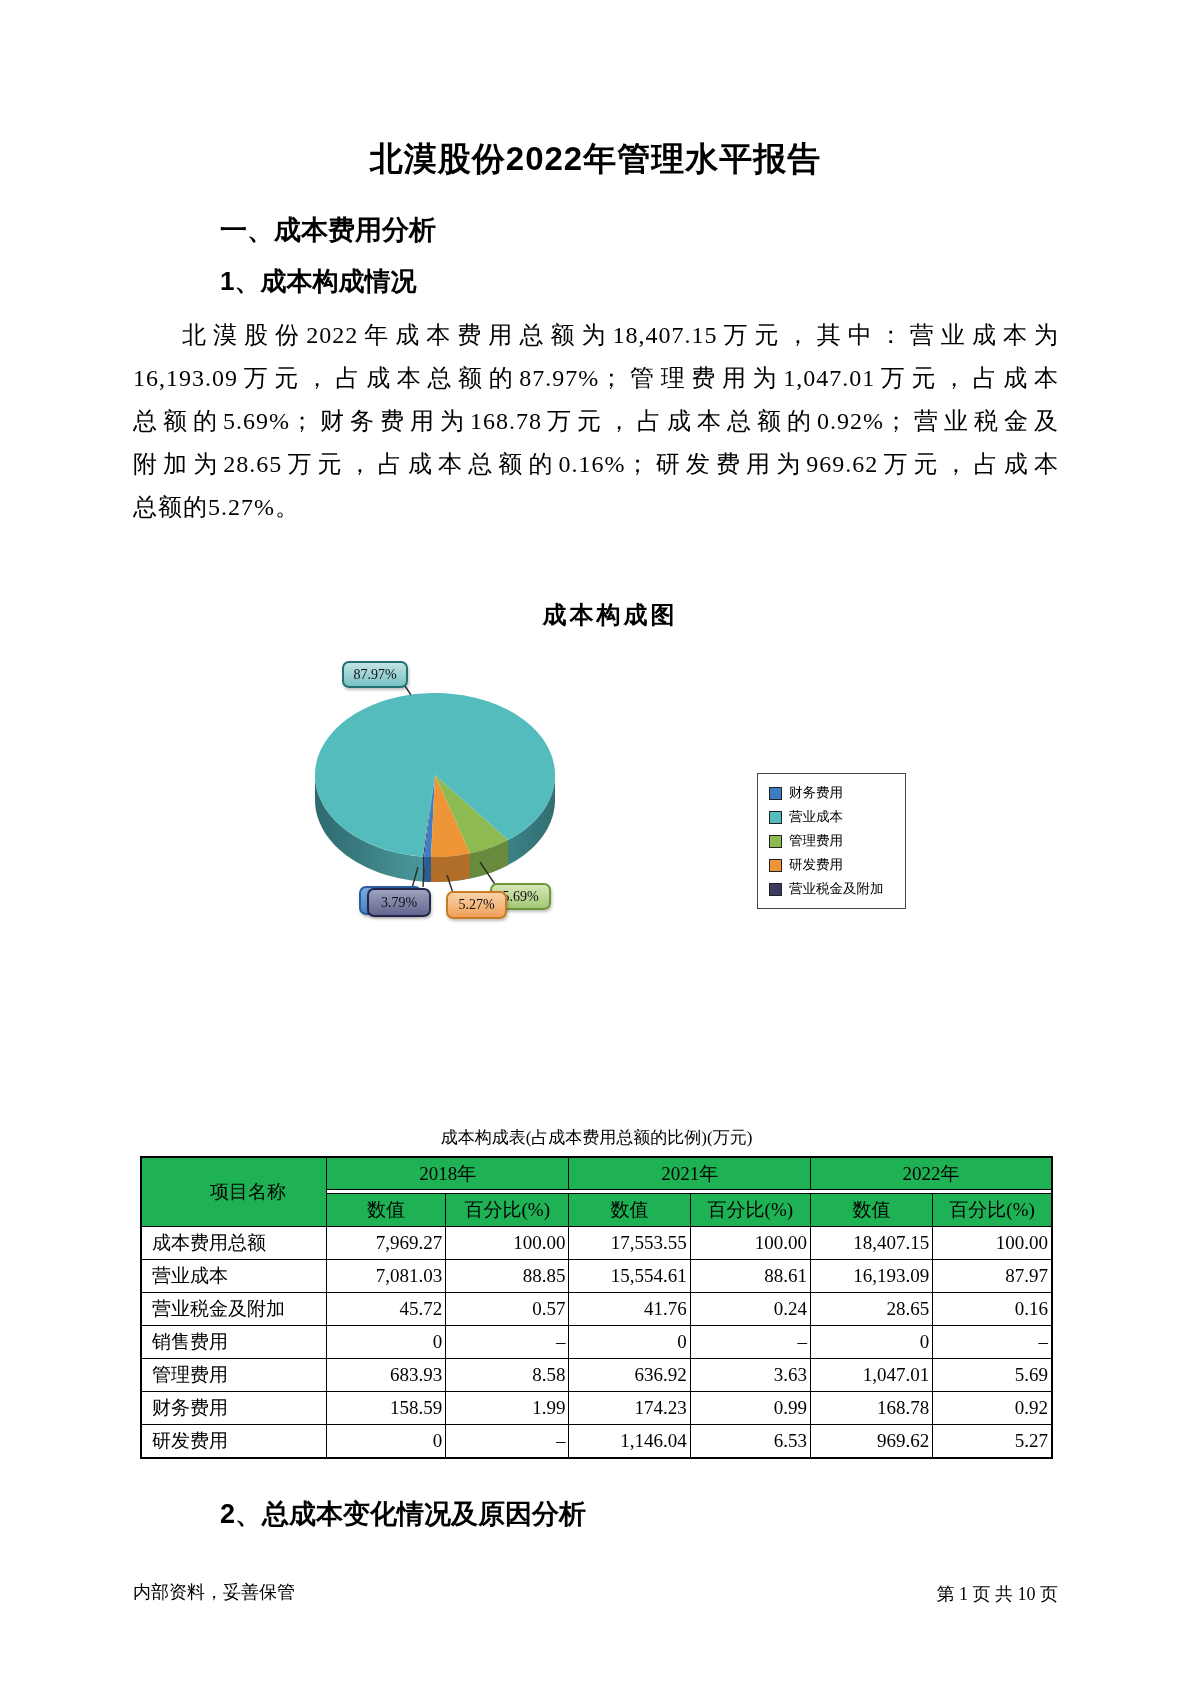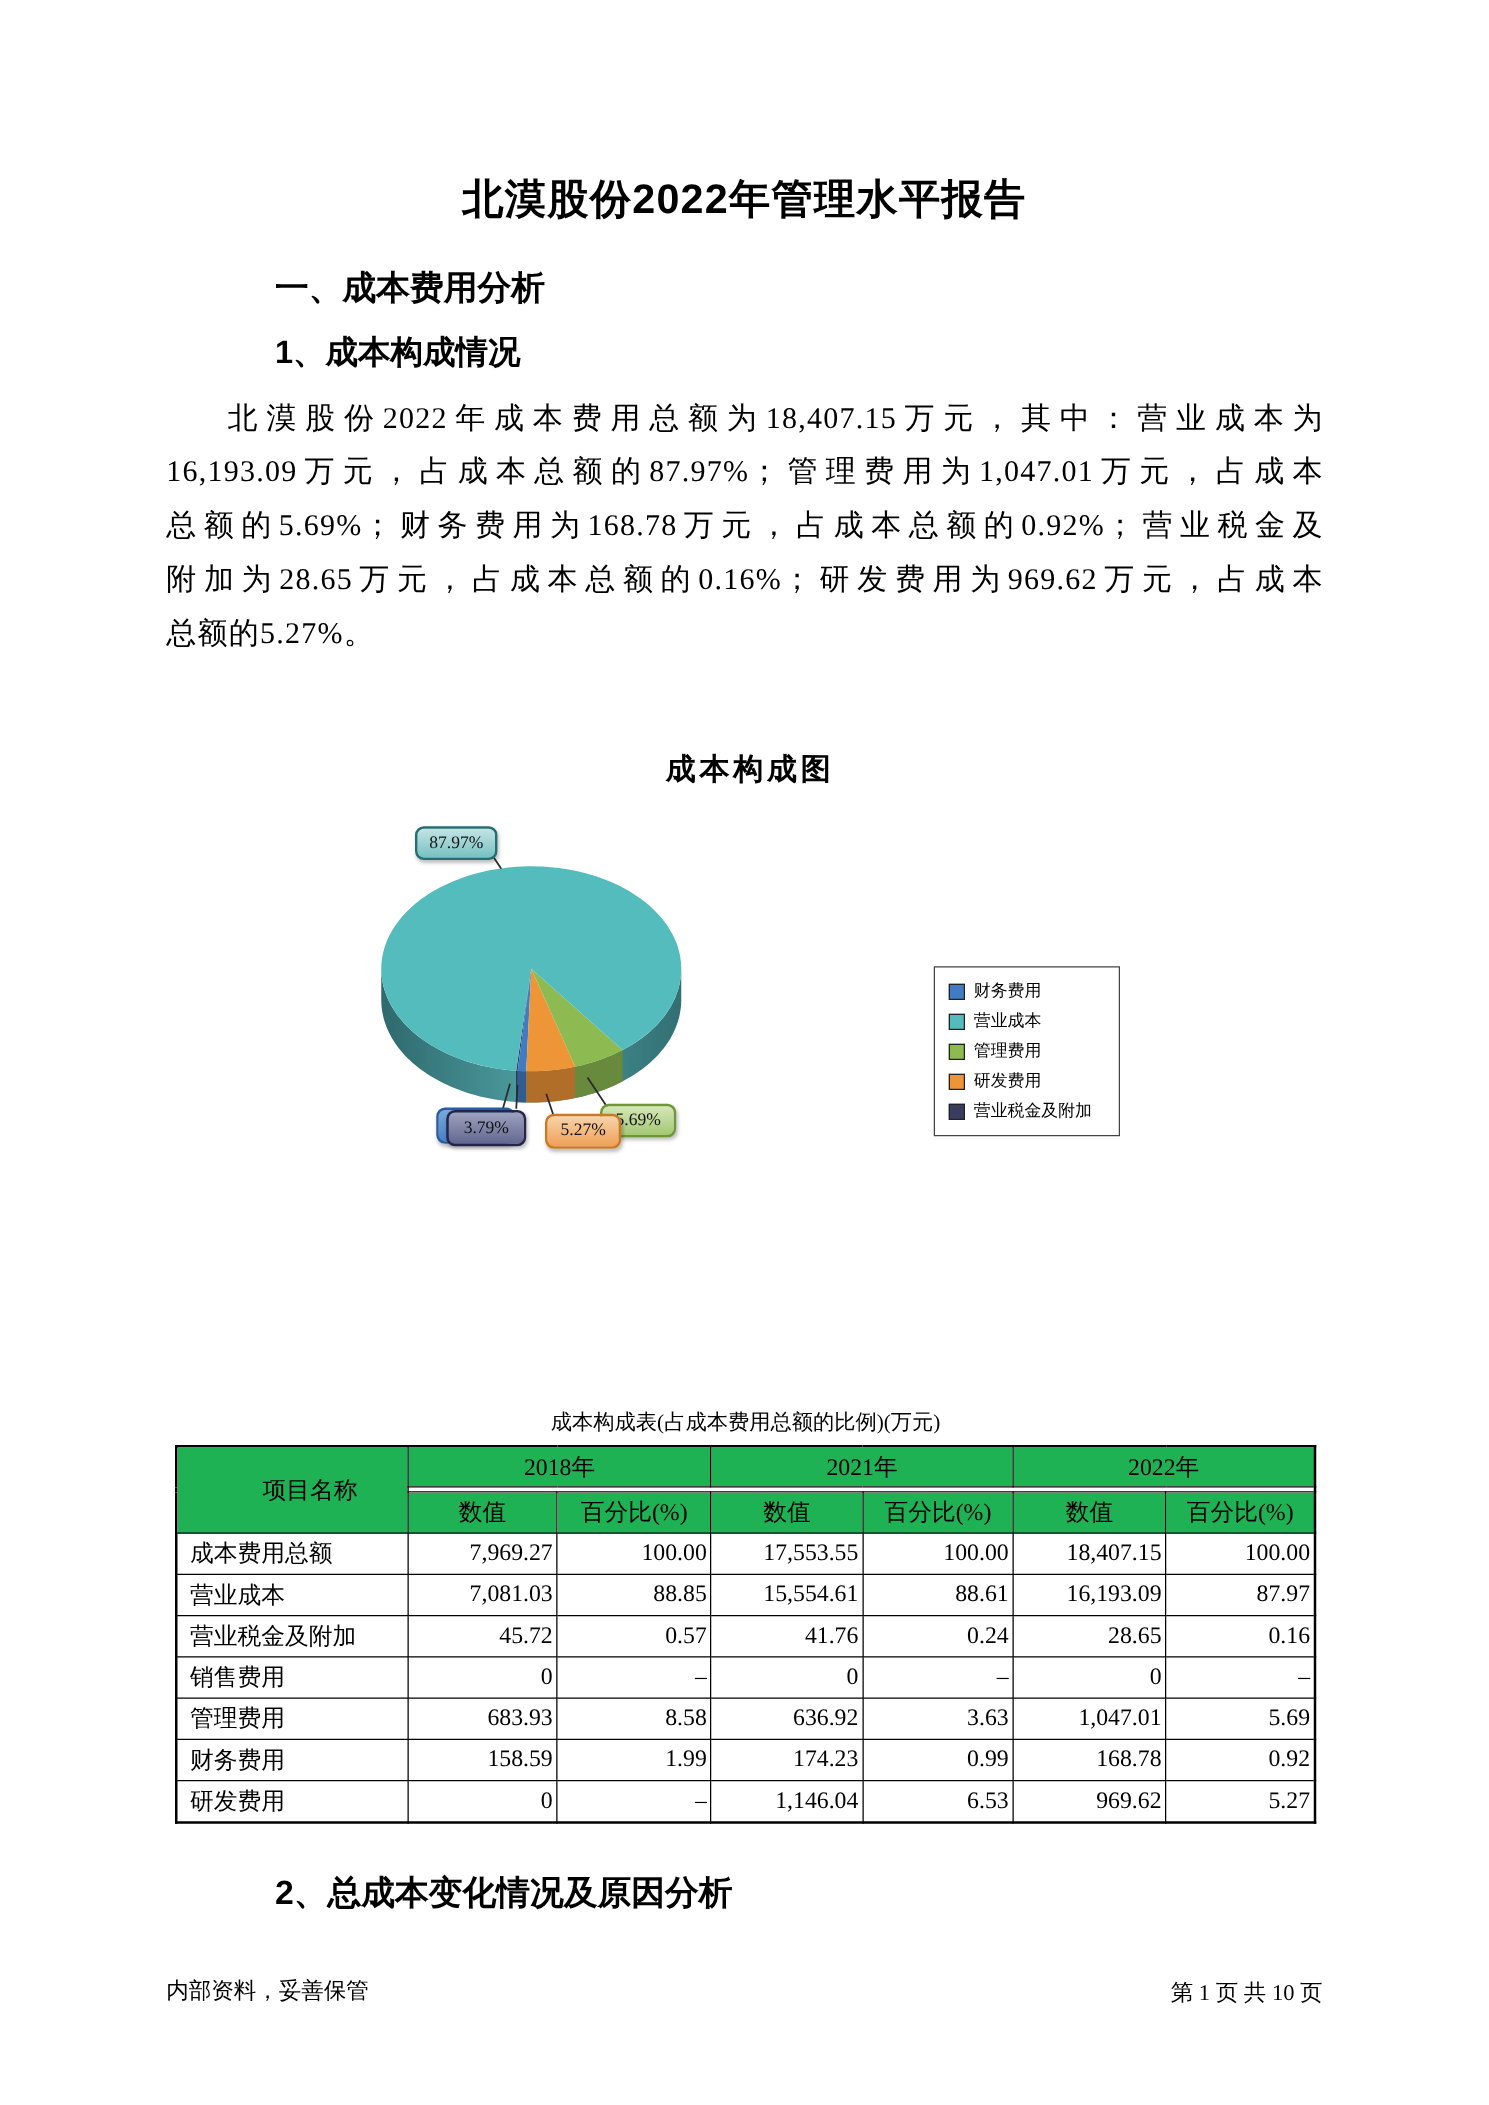--- a/index.html
+++ b/index.html
@@ -14,21 +14,21 @@
   .h-sec1{top:212px;font-size:27px;}
   .h-sec11{top:264px;font-size:26px;}
   .h-sec2{top:1496px;font-size:27px;}
 
   .para{position:absolute;left:133px;top:314px;width:926px;font-size:24px;letter-spacing:1px;}
   .para .pline{height:43px;line-height:43px;text-align:justify;text-align-last:justify;white-space:nowrap;}
   .para .pline.first{text-indent:49px;}
   .para .pline.last{text-align-last:left;}
 
   
-  .chart{position:absolute;left:280px;top:595px;width:640px;height:345px;}
+  .chart{position:absolute;left:290px;top:595px;width:640px;height:345px;}
   .chart-title{position:absolute;left:0;top:4px;width:640px;text-align:center;
                font-family:"Liberation Sans","DejaVu Sans",sans-serif;font-weight:bold;
                font-size:24px;letter-spacing:3px;}
   #pie-svg{position:absolute;left:0;top:0;}
   .callout{position:absolute;border-radius:7px;display:flex;align-items:center;justify-content:center;
            font-family:Liberation Serif, serif;font-size:14px;color:#111;
            box-shadow:1px 2px 3px rgba(0,0,0,.25);}
   .c8797{left:52px;top:66px;width:62px;height:23px;border:2px solid #236f72;
          background:linear-gradient(#c2e4e4,#78c1c2);}
   .cblue{left:69px;top:291px;width:59px;height:25px;border:2px solid #2b5d9e;

